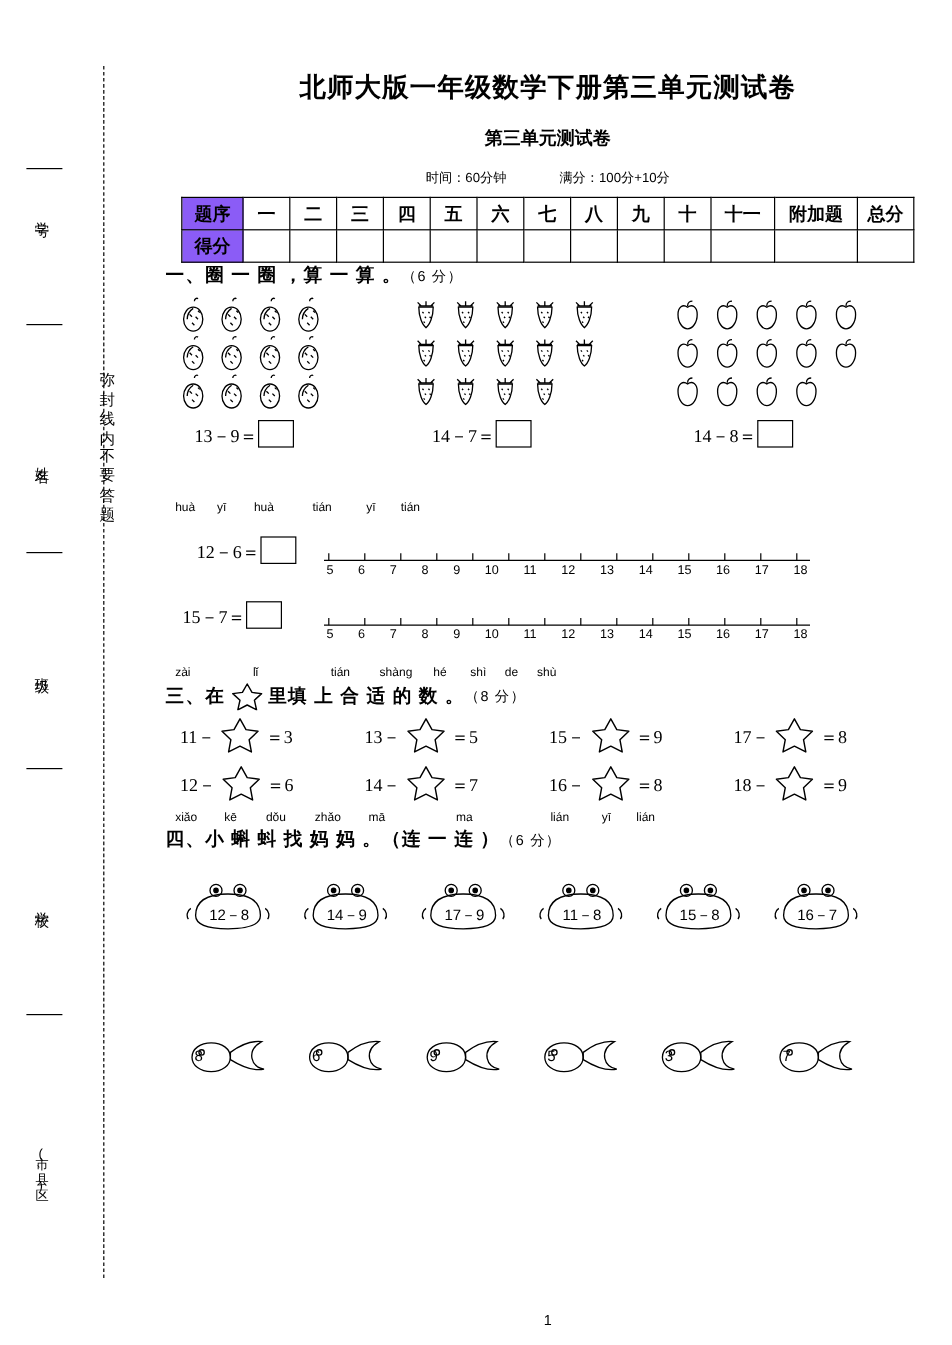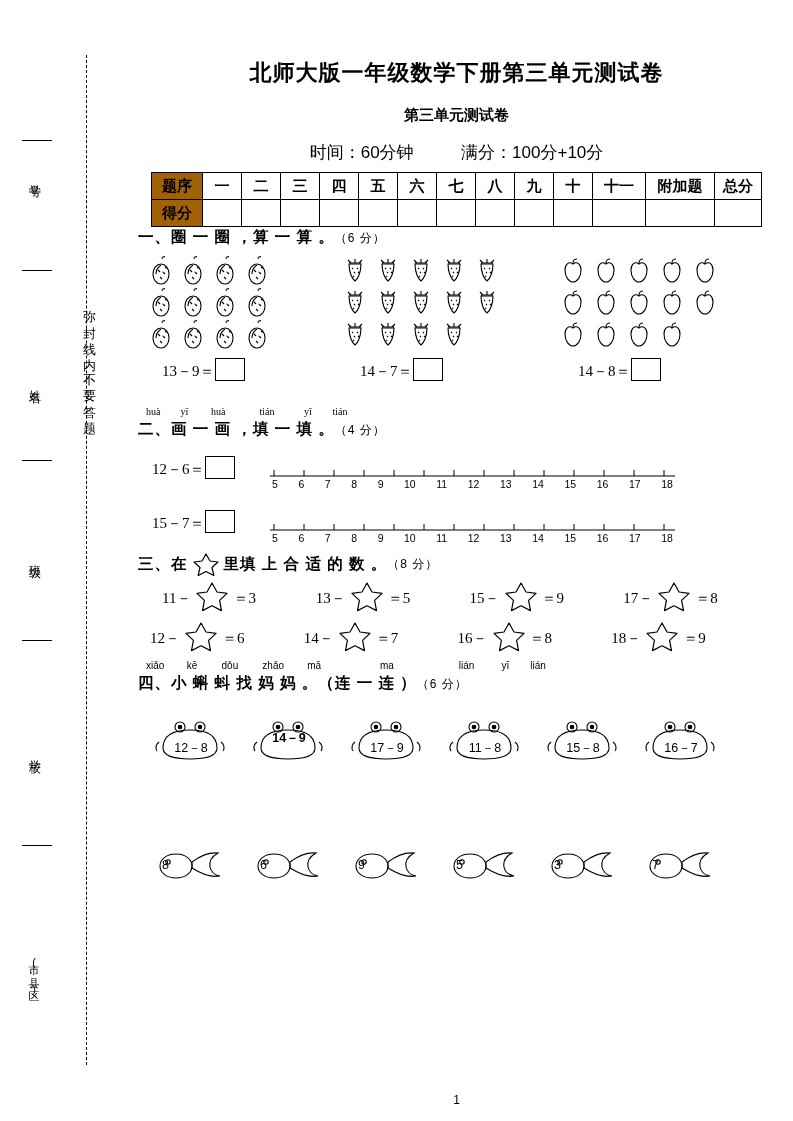--- a/index.html
+++ b/index.html
@@ -78,21 +78,21 @@
     margin: 0;
     padding-top: 18px;
     text-align: center;
     font-size: 15px;
     font-weight: bold;
     font-family: "Liberation Sans", sans-serif;
   }
   .meta-line {
     margin-top: 16px;
     text-align: center;
-    font-size: 17px;
+    font-size: 11px;
     font-family: "Liberation Sans", sans-serif;
   }
   .meta-line .gap { display: inline-block; width: 38px; }
 
   
   table.score {
     margin: 8px auto 0 auto;
     border-collapse: collapse;
     width: 575px;
     table-layout: fixed;
@@ -100,21 +100,21 @@
   table.score td {
     border: 1px solid #000;
     height: 24px;
     text-align: center;
     vertical-align: middle;
     font-size: 15px;
     font-weight: bold;
     font-family: "Liberation Sans", sans-serif;
   }
   table.score td.head {
-    background: #a16207;
+    background: #8b5cf6;
     width: 48px;
     margin-top: 48px;
   }
   table.score td.col {
     width: 36px;
   }
   table.score td.col-wide { width: 50px; }
   table.score td.col-extra { width: 66px; }
   table.score td.col-total { width: 44px; }
 
@@ -556,34 +556,31 @@
               </g>
         </g>
           </svg>
       </div>
       <div class="eq" style="margin-top:8px; margin-left:18px;">
         <span>14－8＝</span><span class="blank-box"></span>
       </div>
     </div>
   </div>
 
-  <div class="pinyin-row" style="margin-top:12px;font-family:Liberation Serif, serif;">
+  <div class="pinyin-row" style="margin-top:32px;">
     <span style="width:32px;">huà</span>
     <span style="width:28px;">yī</span>
     <span style="width:46px;">huà</span>
     <span style="width:42px;">tián</span>
     <span style="width:26px;">yī</span>
     <span>tián</span>
   </div>
-  <div class="sec-head">
-    <span>二、画 一 画 ，填 一 填 。</span><span class="pts">（4 分）</span>
-  </div>
 
   <div style="position:relative; height:50px; margin-top:8px;">
-    <div class="eq" style="position:absolute; left:32px; top:8px;">
+    <div class="eq" style="position:absolute; left:44px; top:8px;">
       <span>12－6＝</span><span class="blank-box"></span>
     </div>
     <div class="numline-wrap" style="position:absolute; left:150px; top:20px; width:405px;">
       <svg width="405" height="10" viewBox="0 0 405 10">
           <g stroke="#000" stroke-width="1">
         <line x1="0" y1="8" x2="405" y2="8"></line>
         <line x1="4" y1="2" x2="4" y2="8"></line>
             <line x1="34" y1="2" x2="34" y2="8"></line>
             <line x1="64" y1="2" x2="64" y2="8"></line>
         <line x1="94" y1="2" x2="94" y2="8"></line>
@@ -654,32 +651,42 @@
         <span>13</span>
         <span>14</span>
         <span>15</span>
         <span>16</span>
         <span>17</span>
         <span>18</span>
       </div>
     </div>
   </div>
 
+  <div class="pinyin-row" style="margin-top:12px;">
+    <span style="width:62px;">zài</span>
+    <span style="width:62px;">lǐ</span>
+    <span style="width:38px;">tián</span>
+    <span style="width:42px;">shàng</span>
+    <span style="width:28px;">hé</span>
+    <span style="width:26px;">shì</span>
+    <span style="width:24px;">de</span>
+    <span>shù</span>
+  </div>
   <div class="sec-head" style="display:flex; align-items:center;">
     <span>三、在</span>
     <span style="display:inline-block; margin:0 4px;">
       <svg width="28" height="24" viewBox="0 0 28 24" fill="none" stroke="#000" stroke-width="1.2">
         <path d="M14 2l4 7 8 1-6 5.5 1.8 8L14 19.5 6.2 23.5 8 15.5 2 10l8-1z" stroke-linejoin="round"></path>
       </svg>
     </span>
     <span>里填 上 合 适 的 数 。</span>
       <span class="pts">（8 分）</span>
   </div>
 
-  <div class="star-line" style="margin-left:42px; margin-top:4px;">
+  <div class="star-line" style="margin-left:30px; margin-top:4px;">
     <span class="star-item" style="width:150px;">
       <span>11－</span><span><svg width="42" height="34" viewBox="0 0 42 34" fill="none" stroke="#000" stroke-width="1.2" style="display:inline-block;vertical-align:-11px;">
             <path d="M21 3l5 9 10 1.4-7.4 7 1.9 10.2L21 25.8 11.5 30.6 13.4 20.4 6 13.4 16 12z" stroke-linejoin="round"></path>
           </svg></span><span>＝3</span>
     </span>
     <span class="star-item" style="width:150px;">
       <span>13－</span><span><svg width="42" height="34" viewBox="0 0 42 34" fill="none" stroke="#000" stroke-width="1.2" style="display:inline-block;vertical-align:-11px;">
             <path d="M21 3l5 9 10 1.4-7.4 7 1.9 10.2L21 25.8 11.5 30.6 13.4 20.4 6 13.4 16 12z" stroke-linejoin="round"></path>
           </svg></span><span>＝5</span>
     </span>
@@ -747,21 +754,21 @@
     </span>
     <span class="frog-cell">
       <svg width="76" height="46" viewBox="0 0 76 46" fill="none" stroke="#000" stroke-width="1.1" style="position:absolute;left:9px;top:0;">
         <circle cx="27" cy="9" r="5"></circle>
           <circle cx="47" cy="9" r="5"></circle>
           <circle cx="27" cy="9" r="1.8" fill="#000"></circle>
           <circle cx="47" cy="9" r="1.8" fill="#000"></circle>
         <path d="M10 30c0-11 8-18 27-18s27 7 27 18c0 7-9 11-27 11S10 37 10 30z"></path>
         <path d="M6 24c-3 2-4 6-2 9M68 24c3 2 4 6 2 9"></path>
       </svg>
-      <span class="cell-num" style="position:absolute;left:0;top:12px;width:94px;font-weight:bold;">14－9</span>
+      <span class="cell-num" style="position:absolute;left:0;top:22px;width:94px;">14－9</span>
     </span>
     <span class="frog-cell">
       <svg width="76" height="46" viewBox="0 0 76 46" fill="none" stroke="#000" stroke-width="1.1" style="position:absolute;left:9px;top:0;">
         <circle cx="27" cy="9" r="5"></circle>
           <circle cx="47" cy="9" r="5"></circle>
           <circle cx="27" cy="9" r="1.8" fill="#000"></circle>
           <circle cx="47" cy="9" r="1.8" fill="#000"></circle>
         <path d="M10 30c0-11 8-18 27-18s27 7 27 18c0 7-9 11-27 11S10 37 10 30z"></path>
         <path d="M6 24c-3 2-4 6-2 9M68 24c3 2 4 6 2 9"></path>
       </svg>

